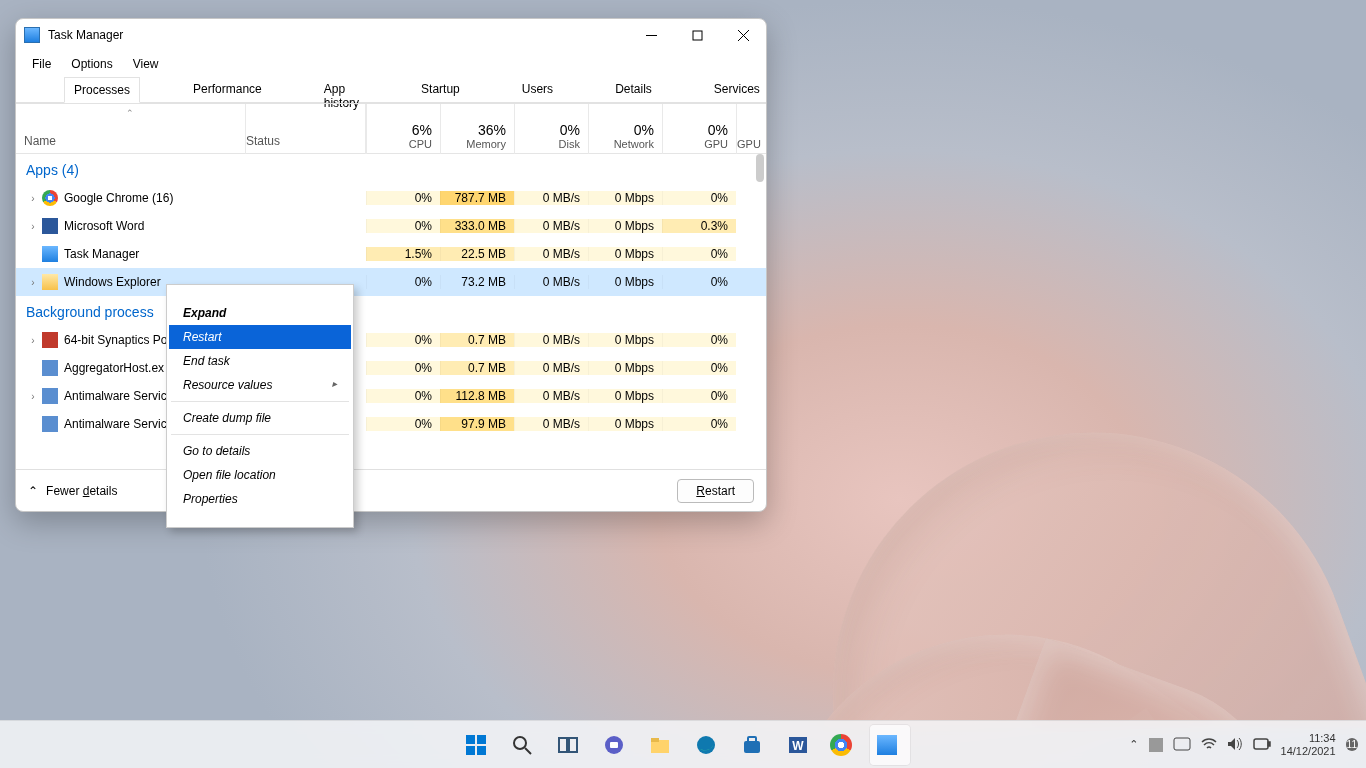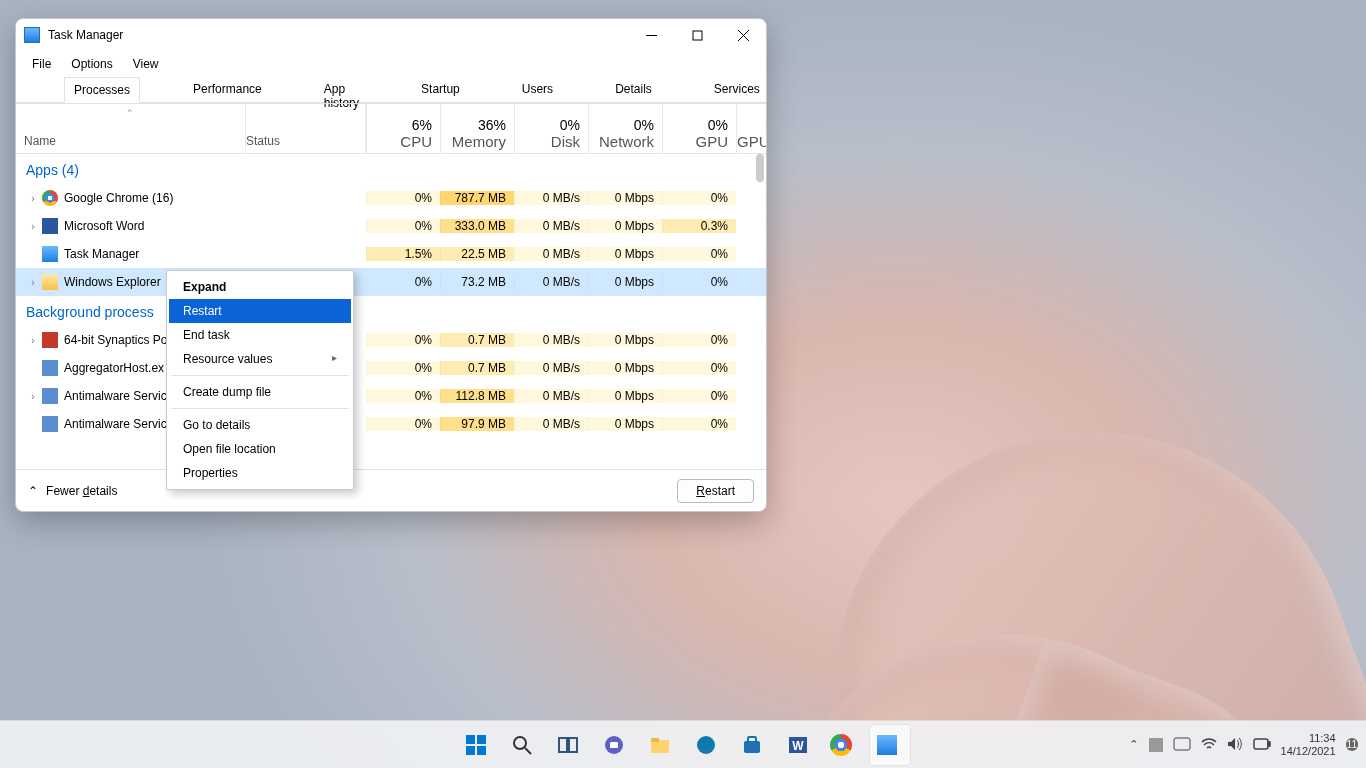--- a/index.html
+++ b/index.html
@@ -37,37 +37,37 @@
   .grid { flex:1; overflow:hidden; font-size:12px; position:relative;border-top:1px solid #e2e2e2;}
   .row  { display:flex; height:28px; align-items:center; }
   .c-name  { flex:0 0 230px; padding-left:8px; display:flex; align-items:center; overflow:hidden; white-space:nowrap;}
   .c-stat  { flex:0 0 120px; }
   .c-n     { flex:0 0 74px; text-align:right; padding-right:8px; }
   .hdr     { height:50px; border-bottom:1px solid #e5e5e5;}
   .hdr .row{height:50px;}
   .hdr .c-name,.hdr .c-stat{border-right:1px solid #e9e9e9;height:100%;display:flex;align-items:flex-end;padding-bottom:6px;color:#555;}
   .hdr .c-n{border-left:1px solid #e9e9e9;height:100%;display:flex;flex-direction:column;justify-content:flex-end;padding-bottom:4px;color:#555;}
   .hdr .pct{font-size:14px;color:#000;}
-  .hdr .lbl{font-size:15px;}
+  .hdr .lbl{font-size:11px;}
   .hdr .sorter{position:absolute;left:110px;top:4px;color:#888;font-size:9px;}
   .grp { color:#0066cc; font-size:14px; padding:8px 0 6px 10px;}
   .exp { width:18px; text-align:center; color:#777; font-size:10px; cursor:pointer;}
   .ico { width:16px;height:16px;margin-right:6px;display:inline-block;flex-shrink:0;}
   .heat1{background:#fff8dc;} .heat2{background:#ffecb3;} .heat3{background:#ffe08a;} .heat4{background:#ffd670;}
   .c-n.cell{border-left:1px solid rgba(0,0,0,.03);}
   .row.sel{background:#cfe8ff;}
   .row.sel .c-n.cell{background:#cfe8ff!important;}
 
   .footer{height:42px;border-top:1px solid #e0e0e0;display:flex;align-items:center;padding:0 12px;}
   .fewer{display:flex;align-items:center;gap:8px;font-size:12px;cursor:pointer;}
   .rbtn{margin-left:auto;border:1px solid #bbb;border-radius:4px;padding:4px 18px;font-size:12px;background:#fdfdfd;cursor:pointer;}
 
   
-  .ctx { position:absolute; left:166px; top:270px; width:188px; background:#fff; border:1px solid #ccc;
-         box-shadow:4px 4px 8px rgba(0,0,0,.2); padding:4px 2px; font-size:12px; z-index:50;}
+  .ctx { position:absolute; left:166px; top:284px; width:188px; background:#fff; border:1px solid #ccc;
+         box-shadow:4px 4px 8px rgba(0,0,0,.2); padding:16px 2px; font-size:12px; z-index:50;font-style:italic;}
   .ctx .mi{padding:5px 14px; cursor:pointer; display:flex;}
   .ctx .mi.hl{background:#0a64d8;color:#fff;}
   .ctx .mi b{font-weight:600;}
   .ctx .sep{height:1px;background:#e3e3e3;margin:4px 2px;}
   .ctx .arrow{margin-left:auto;color:#666;font-size:10px;}
 
   
   .taskbar{position:absolute;left:0;right:0;bottom:0;height:48px;background:rgba(245,246,248,.85);
            backdrop-filter:blur(6px);border-top:1px solid rgba(0,0,0,.08);display:flex;align-items:center;}
   .tbicons{position:absolute;left:50%;transform:translateX(-50%);display:flex;gap:6px;}

